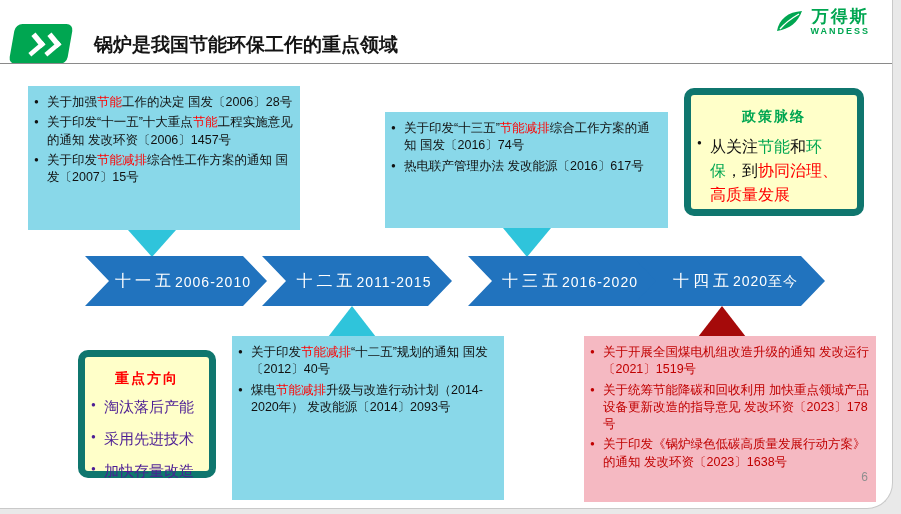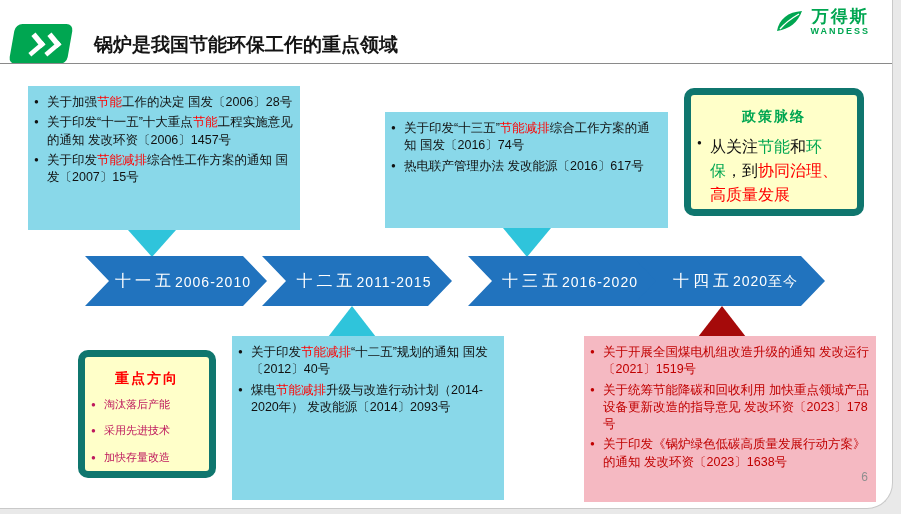--- a/index.html
+++ b/index.html
@@ -46,21 +46,21 @@
   .box ul{list-style:none;margin:0;padding:0;}
   .box li{position:relative;padding-left:13px;margin-bottom:3px;}
   .box li::before{content:"●";position:absolute;left:0;top:2px;font-size:8px;}
   .cyan{background:#89D8E9;}
   .yellow{background:#FFFFC9;border:7px solid #0f766e;border-radius:10px;}
   .pink{background:#F5B9C2;}
   .pink li{color:#C00000;}
   .box-title{text-align:center;font-weight:700;font-size:14px;letter-spacing:2px;margin:4px 0 9px 0;}
   .title-green{color:#00A651;}
   .title-red{color:#FF0000;}
-  .red-items li{color:#be185d;margin-bottom:11px;font-size:11px;}
+  .red-items li{color:#4c1d95;margin-bottom:11px;font-size:15px;}
   .policy-items li{font-size:16px;line-height:1.5;}
 
   .b-plan11{left:28px;top:86px;width:272px;height:144px;}
   .b-plan13{left:385px;top:112px;width:283px;height:116px;}
   .b-policy{left:684px;top:88px;width:180px;height:128px;}
   .b-keydir{left:30px;top:350px;width:138px;height:128px;margin-left:48px;}
   .b-plan12{left:232px;top:336px;width:272px;height:164px;}
   .b-plan14{left:584px;top:336px;width:292px;height:166px;}
 
   

